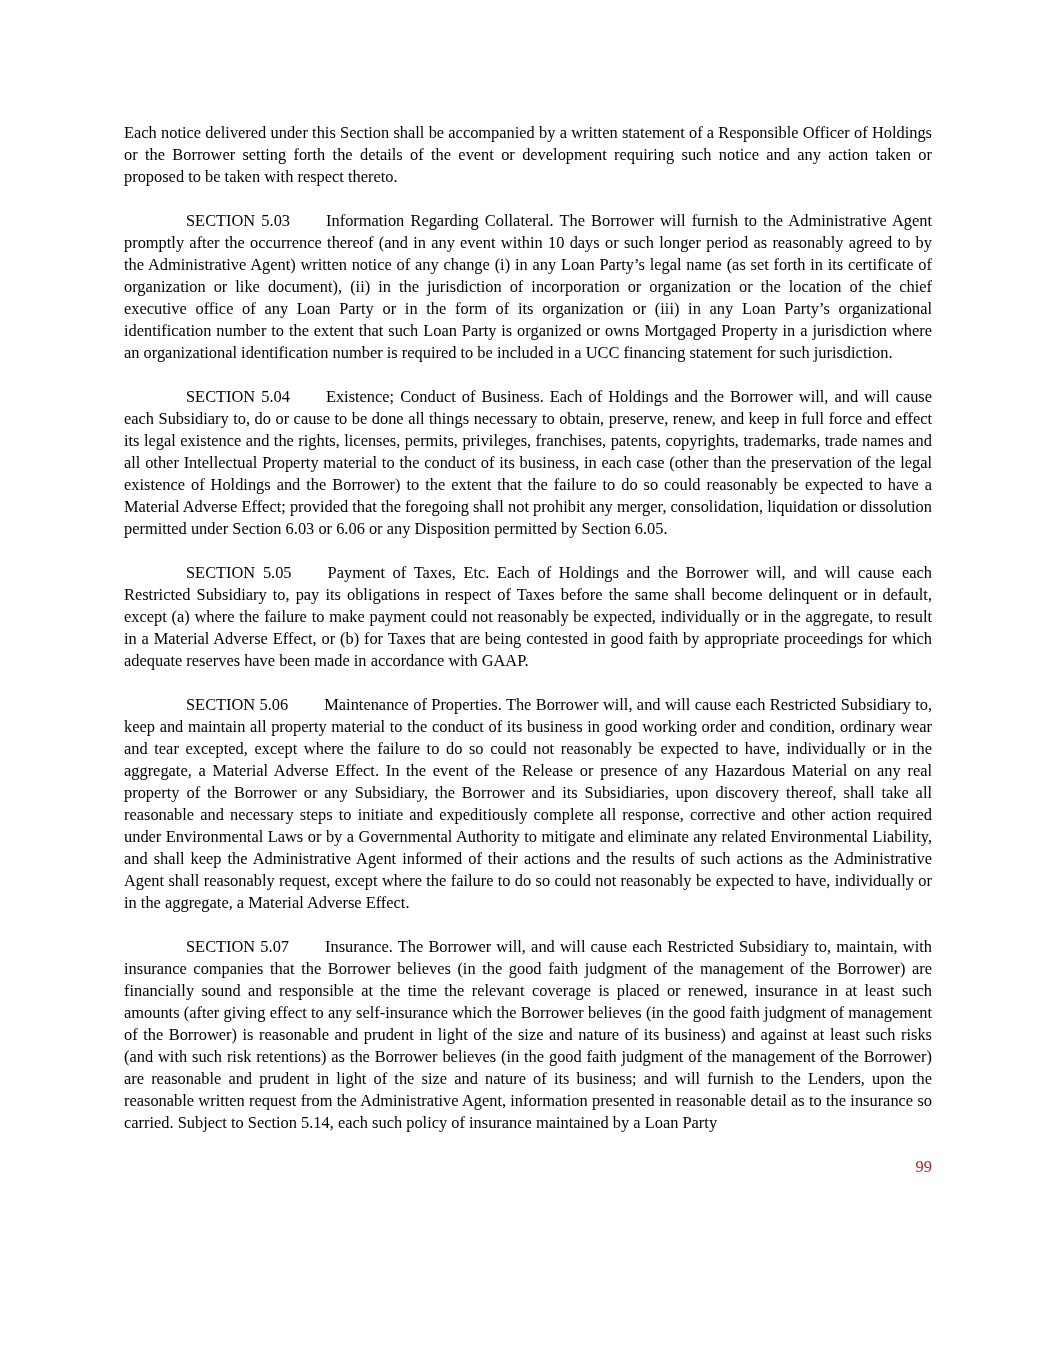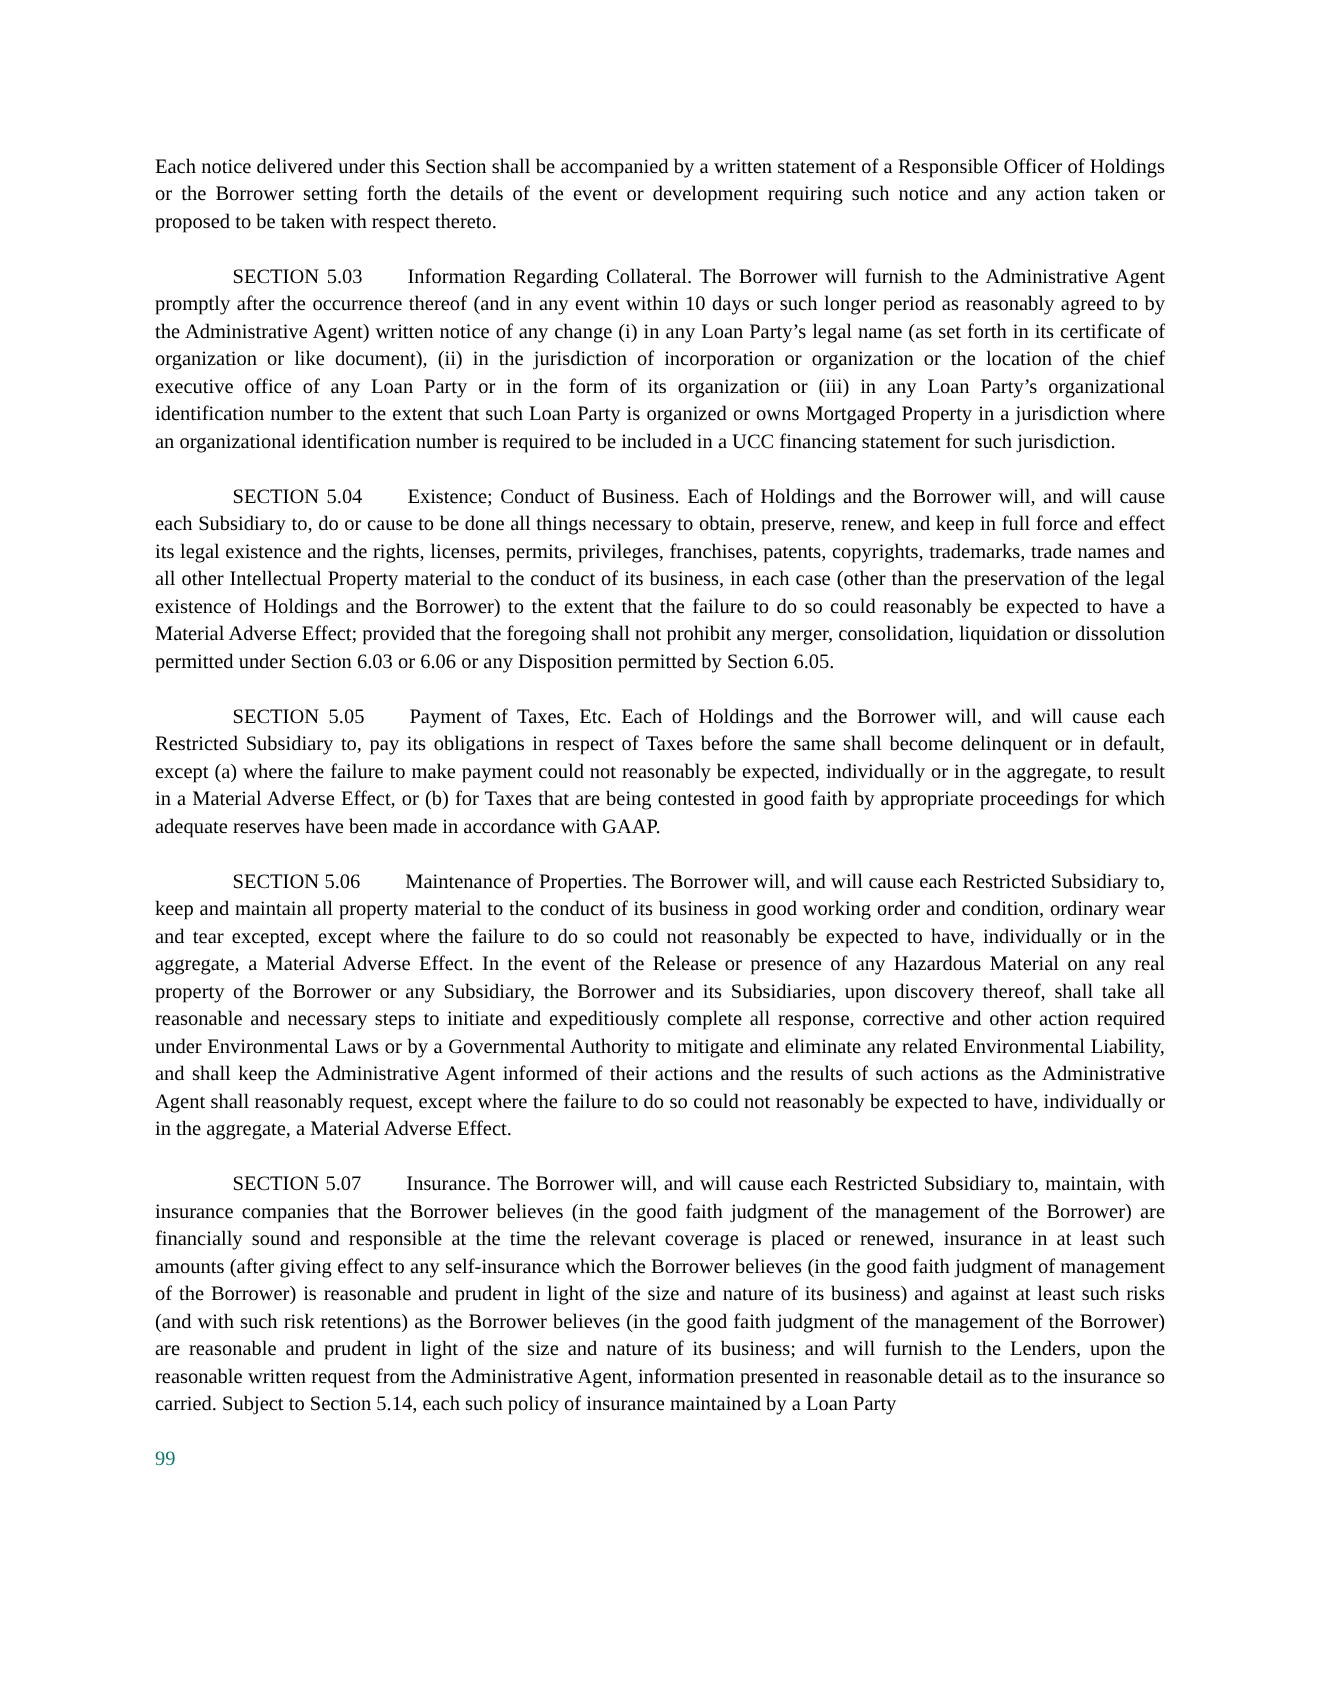--- a/index.html
+++ b/index.html
@@ -34,22 +34,22 @@
   .tab {
     display: inline-block;
     width: 36px;
   }
   .u {
     text-underline-offset: 2px;
   }
   .footer {
     font-size: 16.4px;
     line-height: 22px;
-    text-align: left;
-    color: #0f766e;
+    text-align: right;
+    color: #b91c1c;
   }
 </style>
 </head>
 <body>
 
 <div class="page">
   <div class="content">
       <p class="para"><span>Each notice delivered under this Section shall be accompanied by a written statement of a Responsible Officer of Holdings or the Borrower setting forth the details of the event or development requiring such notice and any action taken or proposed to be taken with respect thereto.</span></p>
       <p class="para section"><span>SECTION 5.03</span><span class="tab"></span><span class="u">Information Regarding Collateral</span><span>. The Borrower will furnish to the Administrative Agent promptly after the occurrence thereof (and in any event within 10 days or such longer period as reasonably agreed to by the Administrative Agent) written notice of any change (i) in any Loan Party’s legal name (as set forth in its certificate of organization or like document), (ii) in the jurisdiction of incorporation or organization or the location of the chief executive office of any Loan Party or in the form of its organization or (iii) in any Loan Party’s organizational identification number to the extent that such Loan Party is organized or owns Mortgaged Property in a jurisdiction where an organizational identification number is required to be included in a UCC financing statement for such jurisdiction.</span></p>
       <p class="para section"><span>SECTION 5.04</span><span class="tab"></span><span class="u">Existence; Conduct of Business</span><span>. Each of Holdings and the Borrower will, and will cause each Subsidiary to, do or cause to be done all things necessary to obtain, preserve, renew, and keep in full force and effect its legal existence and the rights, licenses, permits, privileges, franchises, patents, copyrights, trademarks, trade names and all other Intellectual Property material to the conduct of its business, in each case (other than the preservation of the legal existence of Holdings and the Borrower) to the extent that the failure to do so could reasonably be expected to have a Material Adverse Effect; </span><span class="u">provided</span><span> that the foregoing shall not prohibit any merger, consolidation, liquidation or dissolution permitted under </span><span class="u">Section 6.03</span><span> or </span><span class="u">6.06</span><span> or any Disposition permitted by </span><span class="u">Section 6.05</span><span>.</span></p>

